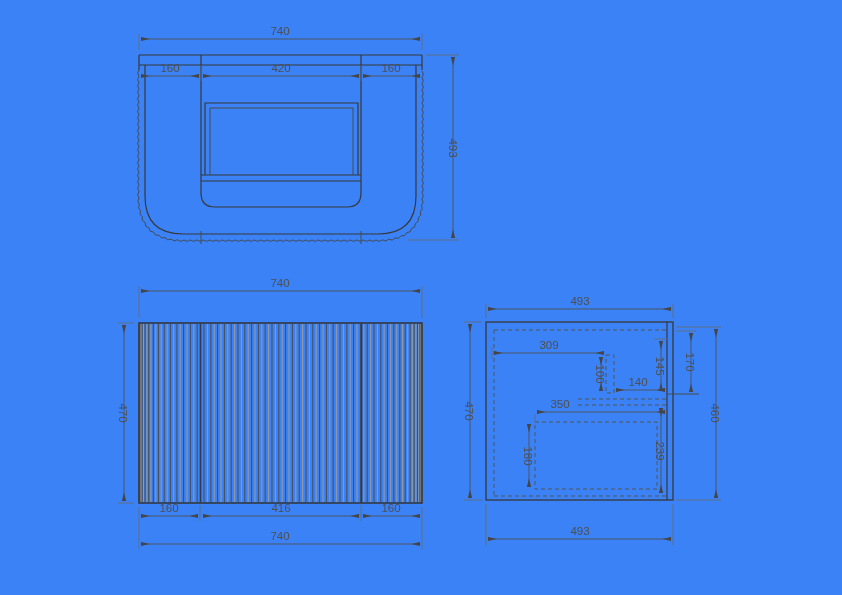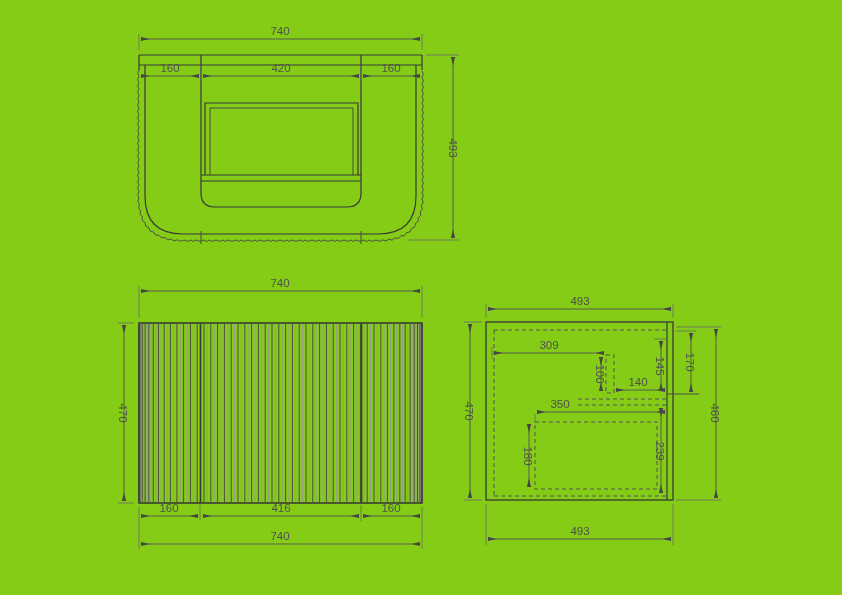--- a/index.html
+++ b/index.html
@@ -1,16 +1,16 @@
 <!DOCTYPE html>
 <html><head>
 <meta charset="utf-8">
 <style>
   html,body{margin:0;padding:0;background:#ffffff;}
-  .canvas{position:relative;width:842px;height:595px;background:#84cc16;overflow:hidden;
+  .canvas{position:relative;width:842px;height:595px;background:#3b82f6;overflow:hidden;
           font-family:"Liberation Sans", sans-serif;}
   svg text{font-family:"Liberation Sans", sans-serif;font-size:11.5px;fill:#4f4f4f;}
   .edge{stroke:#383838;stroke-width:1.2;fill:none;}
   .edge-thin{stroke:#4a4a4a;stroke-width:1;fill:none;}
   .hidden-line{stroke:#555555;stroke-width:1;fill:none;stroke-dasharray:4 3;}
   .dim{stroke:#515151;stroke-width:0.9;fill:none;}
   .ext{stroke:#6a6a6a;stroke-width:0.8;fill:none;}
   .wavy{stroke:#444444;stroke-width:0.9;fill:none;}
 </style>
 </head>

